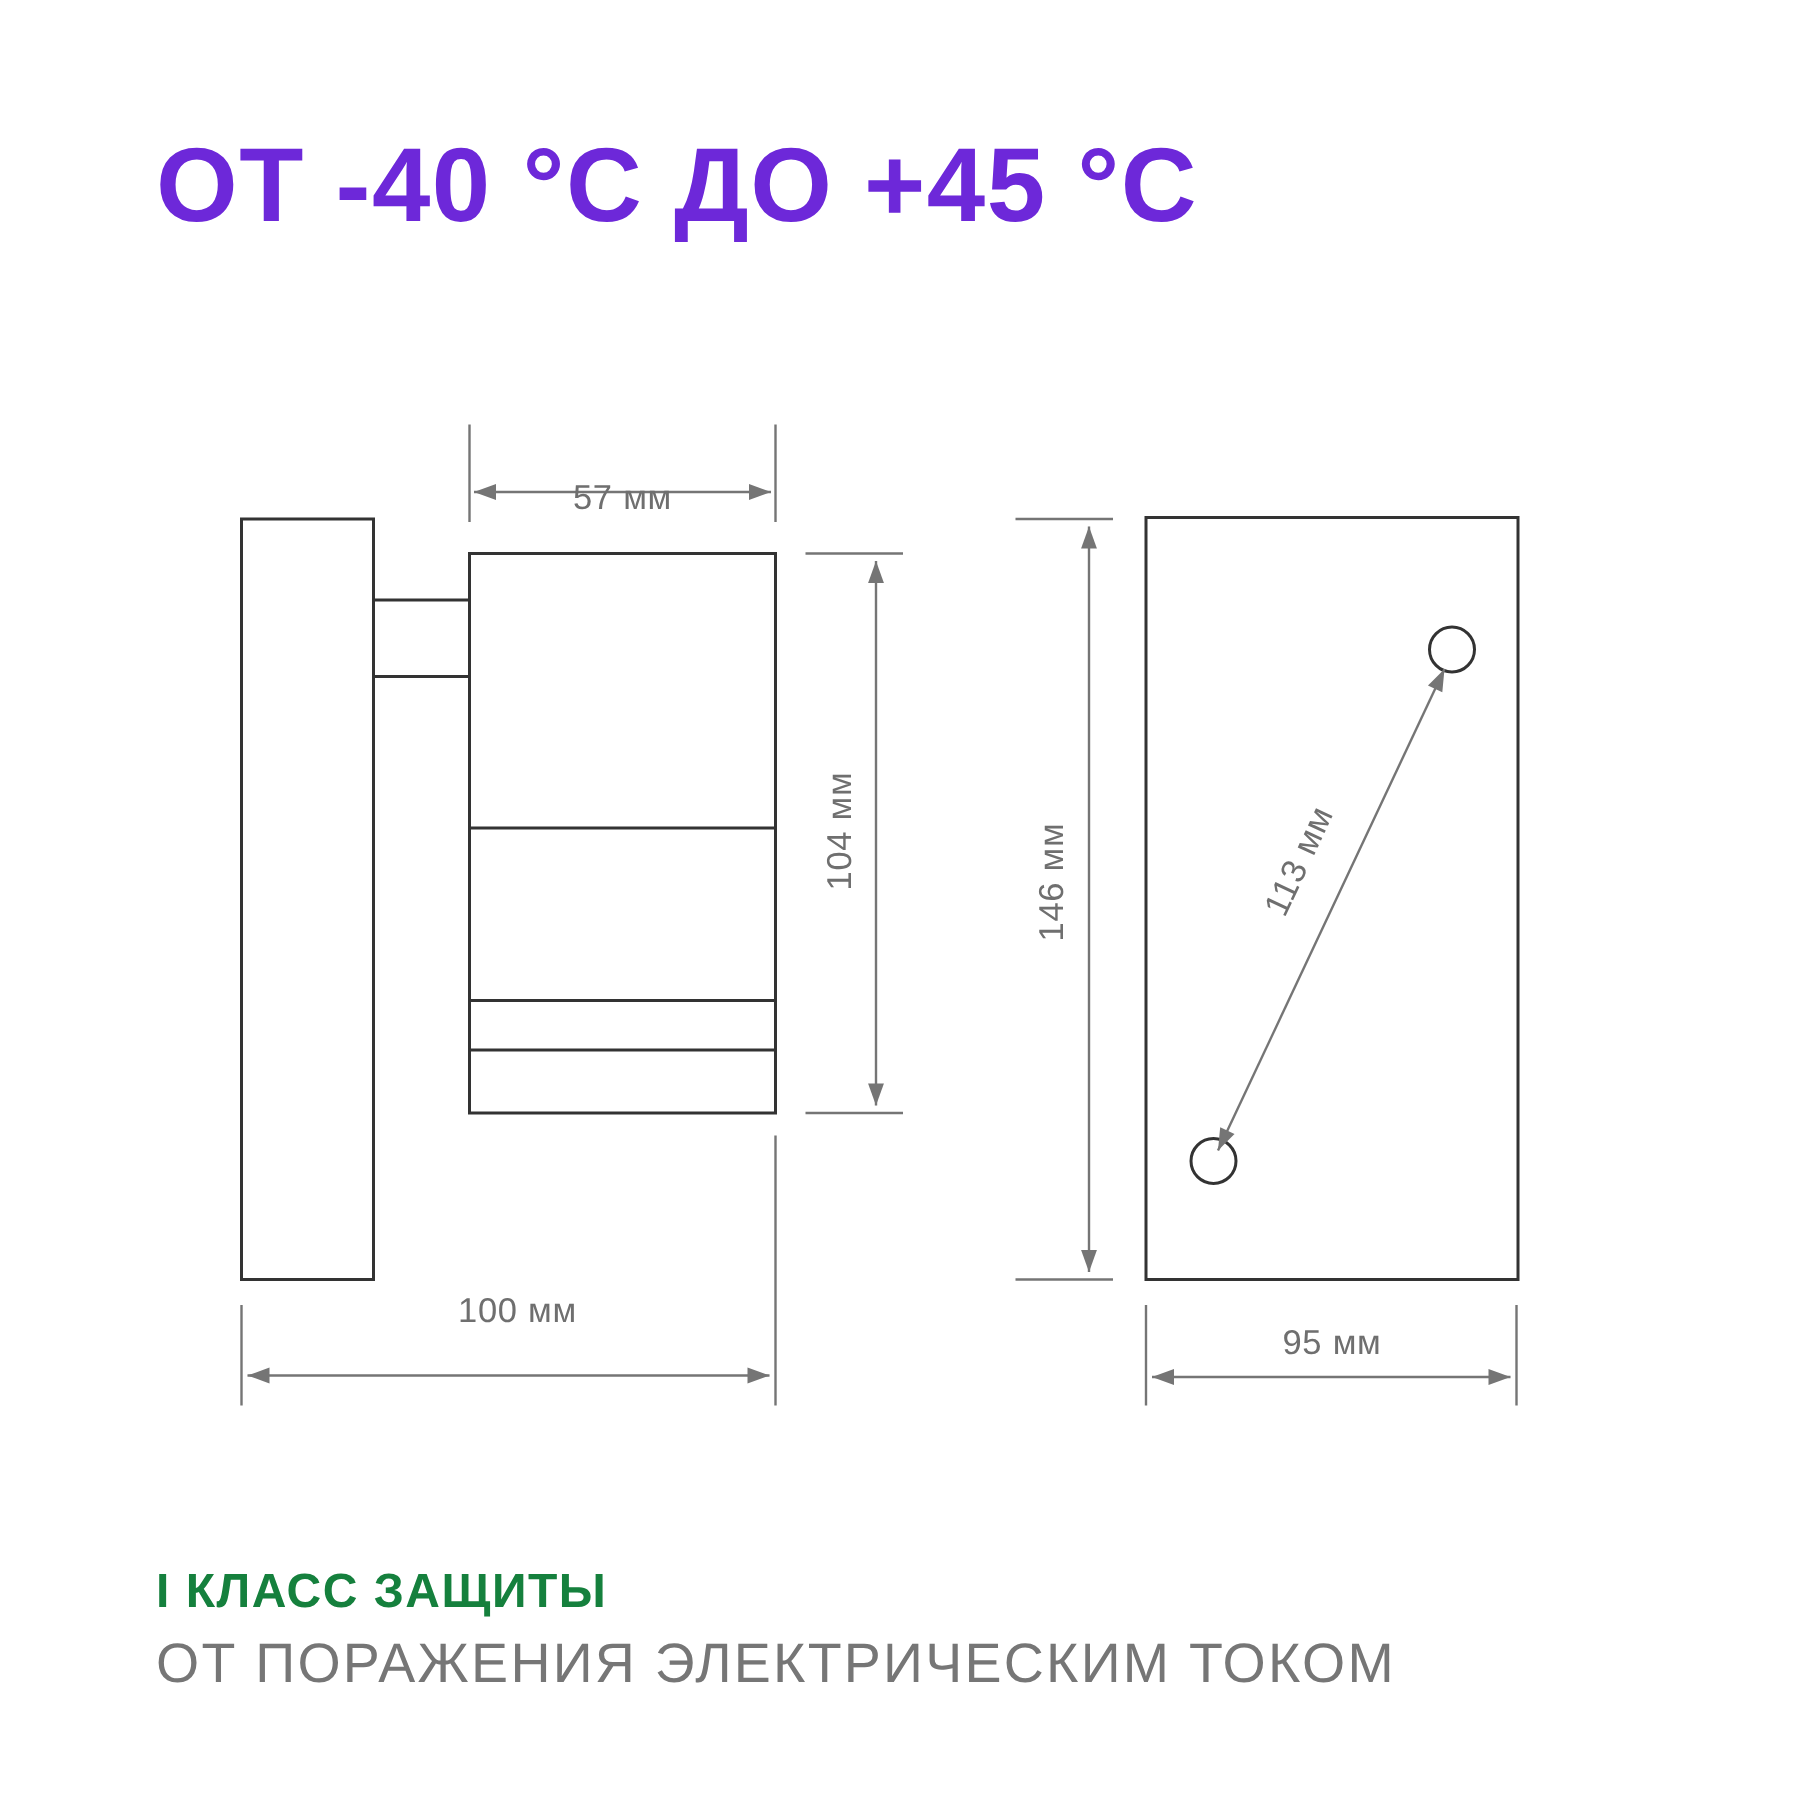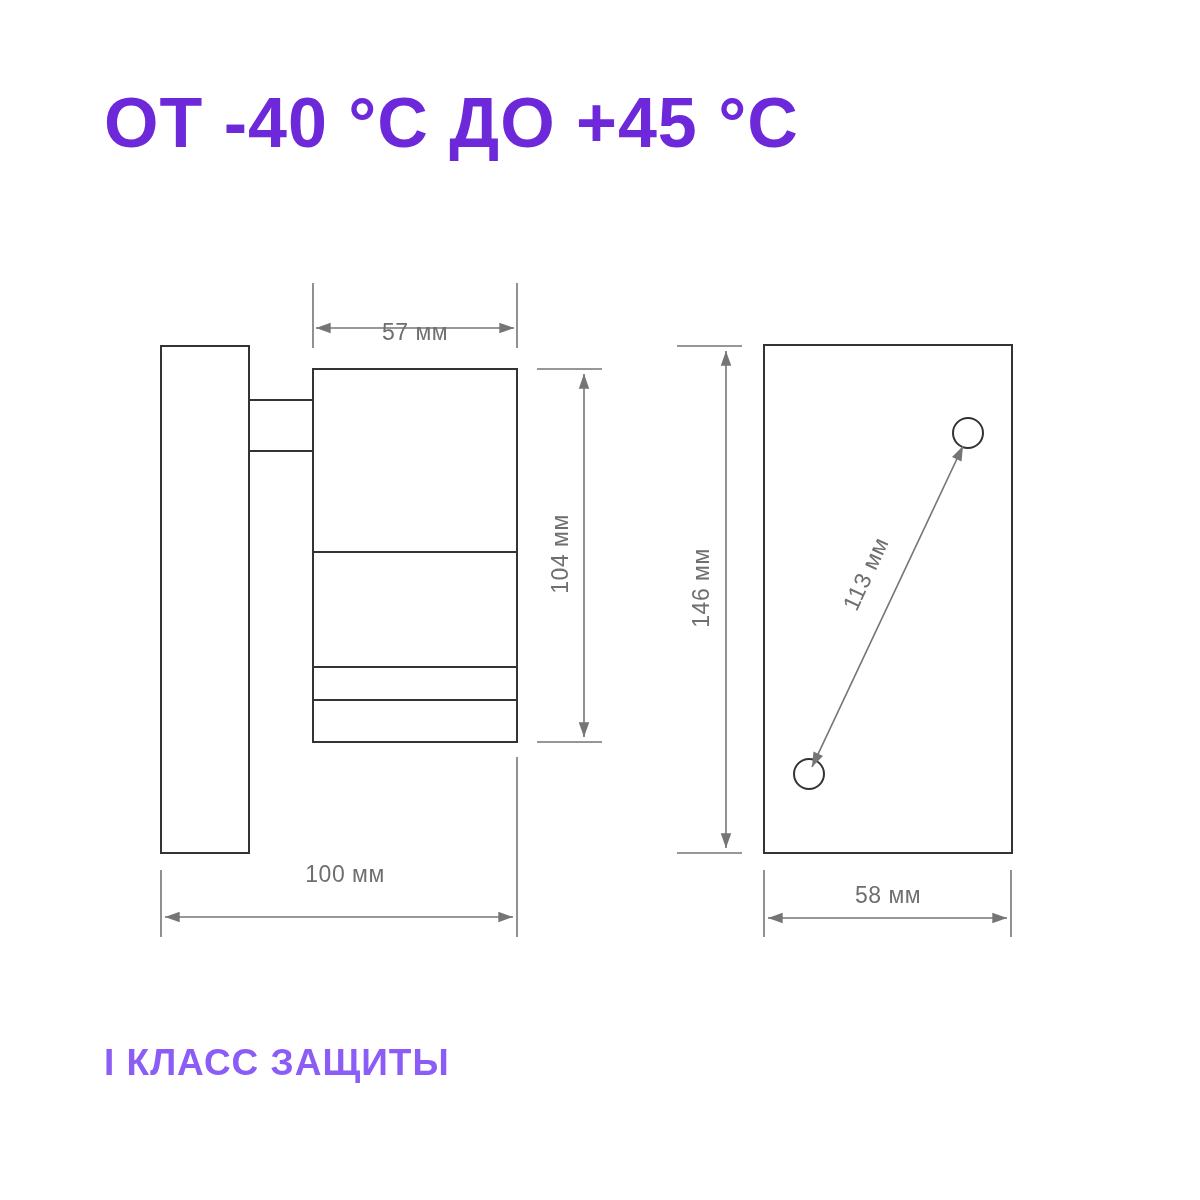--- a/index.html
+++ b/index.html
@@ -36,23 +36,23 @@
     color: #767676;
     letter-spacing: 1.5px;
     white-space: nowrap;
   }
   .footer-block {
     position: absolute;
     left: 104px;
     top: 1044px;
   }
   .footer-title {
-    font-size: 37px;
+    font-size: 32px;
     font-weight: bold;
-    color: #8b5cf6;
+    color: #15803d;
     letter-spacing: 1px;
     line-height: 1.0;
     white-space: nowrap;
   }
   .footer-subtitle {
     margin-top: 12px;
     font-size: 37px;
     font-weight: 400;
     color: #767676;
     letter-spacing: 1.5px;
@@ -134,20 +134,21 @@
       <line x1="768" y1="918" x2="1007" y2="918" marker-start="url(#arw)" marker-end="url(#arw)"></line>
 
       <line x1="812" y1="767" x2="963" y2="446" marker-start="url(#arw)" marker-end="url(#arw)"></line>
     </g>
   </svg>
 
   <div class="dim-label" style="left:415px; top:304px;margin-top:28px;">57 мм</div>
   <div class="dim-label rot90" style="left:560px; top:554px;">104 мм</div>
   <div class="dim-label" style="left:345px; top:874px;">100 мм</div>
   <div class="dim-label rot90" style="left:701px; top:588px;">146 мм</div>
-  <div class="dim-label" style="left:888px; top:895px;">58 мм</div>
+  <div class="dim-label" style="left:888px; top:895px;">95 мм</div>
   <div class="dim-label rot65" style="left:866px; top:574px;">113 мм</div>
 
   <div class="footer-block">
     <div class="footer-title">I КЛАСС ЗАЩИТЫ</div>
+    <div class="footer-subtitle">ОТ ПОРАЖЕНИЯ ЭЛЕКТРИЧЕСКИМ ТОКОМ</div>
   </div>
 
 </div>
 
 </body></html>

